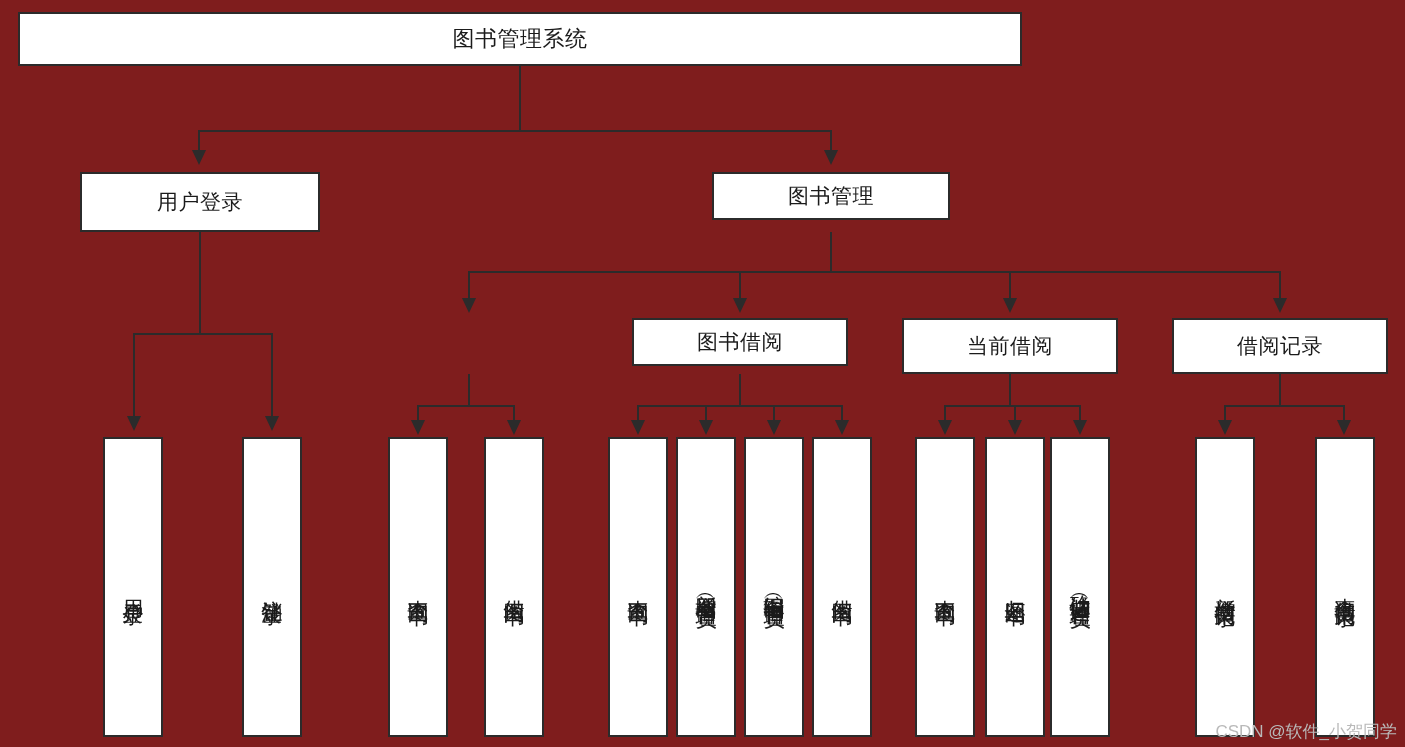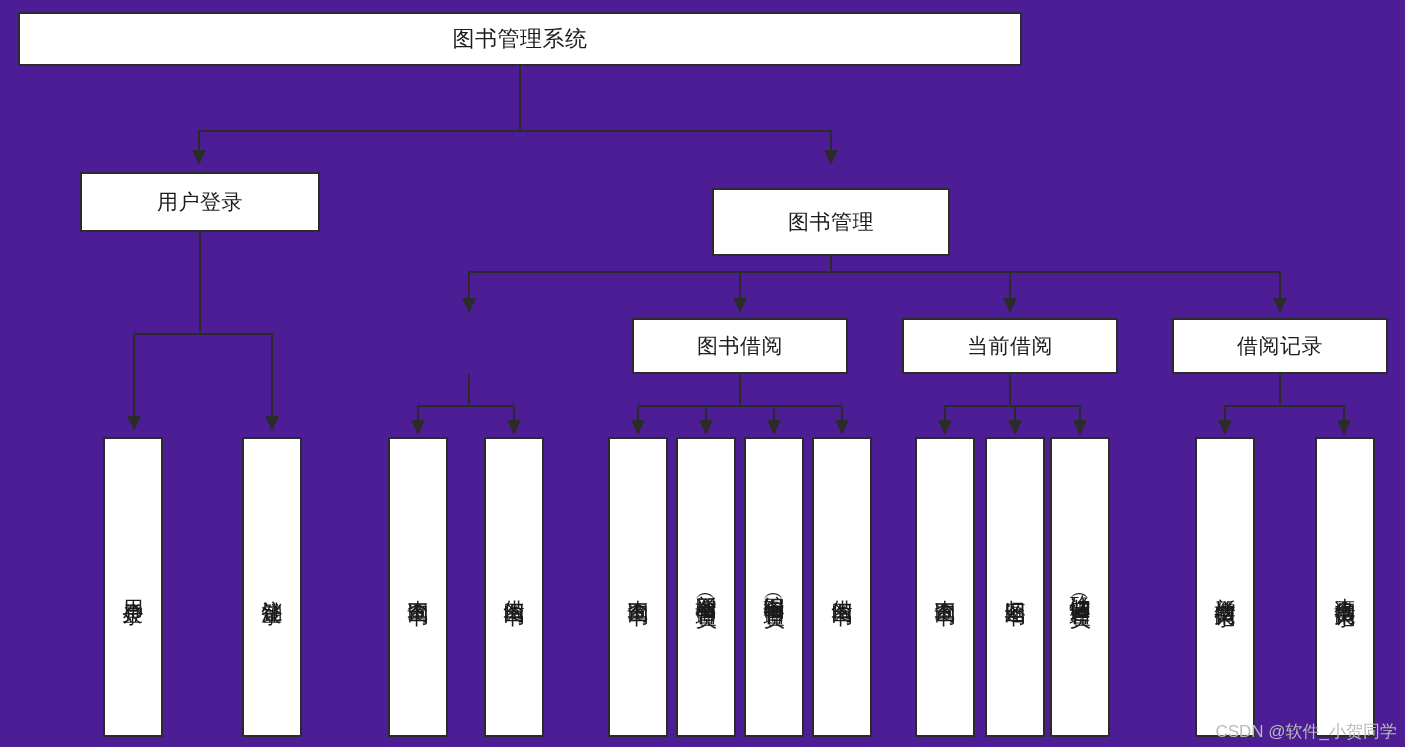--- a/index.html
+++ b/index.html
@@ -9,21 +9,21 @@
     background: #ffffff;
   }
   body {
     font-family: "Liberation Sans", "DejaVu Sans", sans-serif;
     color: #1b1b1b;
   }
   #canvas {
     position: relative;
     width: 1405px;
     height: 747px;
-    background: #4c1d95;
+    background: #7f1d1d;
     overflow: hidden;
   }
   
   .node {
     position: absolute;
     box-sizing: border-box;
     border: 2px solid #2b2b2b;
     background: #ffffff;
     display: flex;
     align-items: center;
@@ -154,25 +154,25 @@
   <div class="link v" style="left:1343px; top:405px; height:16px;"></div>
   <div class="arrow" style="left:1337px; top:420px;"></div>
 
   <div class="node horizontal root" style="left:18px; top:12px; width:1004px; height:54px;">
     <span class="label">图书管理系统</span>
   </div>
 
   <div class="node horizontal" style="left:80px; top:172px; width:240px; height:60px;">
     <span class="label">用户登录</span>
   </div>
-  <div class="node horizontal" style="left:712px; top:188px; width:238px; height:68px;">
+  <div class="node horizontal" style="left:712px; top:172px; width:238px; height:48px;">
     <span class="label">图书管理</span>
   </div>
 
-  <div class="node horizontal" style="left:632px; top:318px; width:216px; height:56px;">
+  <div class="node horizontal" style="left:632px; top:318px; width:216px; height:48px;">
     <span class="label">图书借阅</span>
   </div>
   <div class="node horizontal" style="left:1172px; top:318px; width:216px; height:56px;">
     <span class="label">借阅记录</span>
   </div>
   <div class="node horizontal" style="left:902px; top:318px; width:216px; height:56px;">
     <span class="label">当前借阅</span>
   </div>
 
   <div class="node vertical" style="left:103px; top:437px; width:60px; height:300px;">

